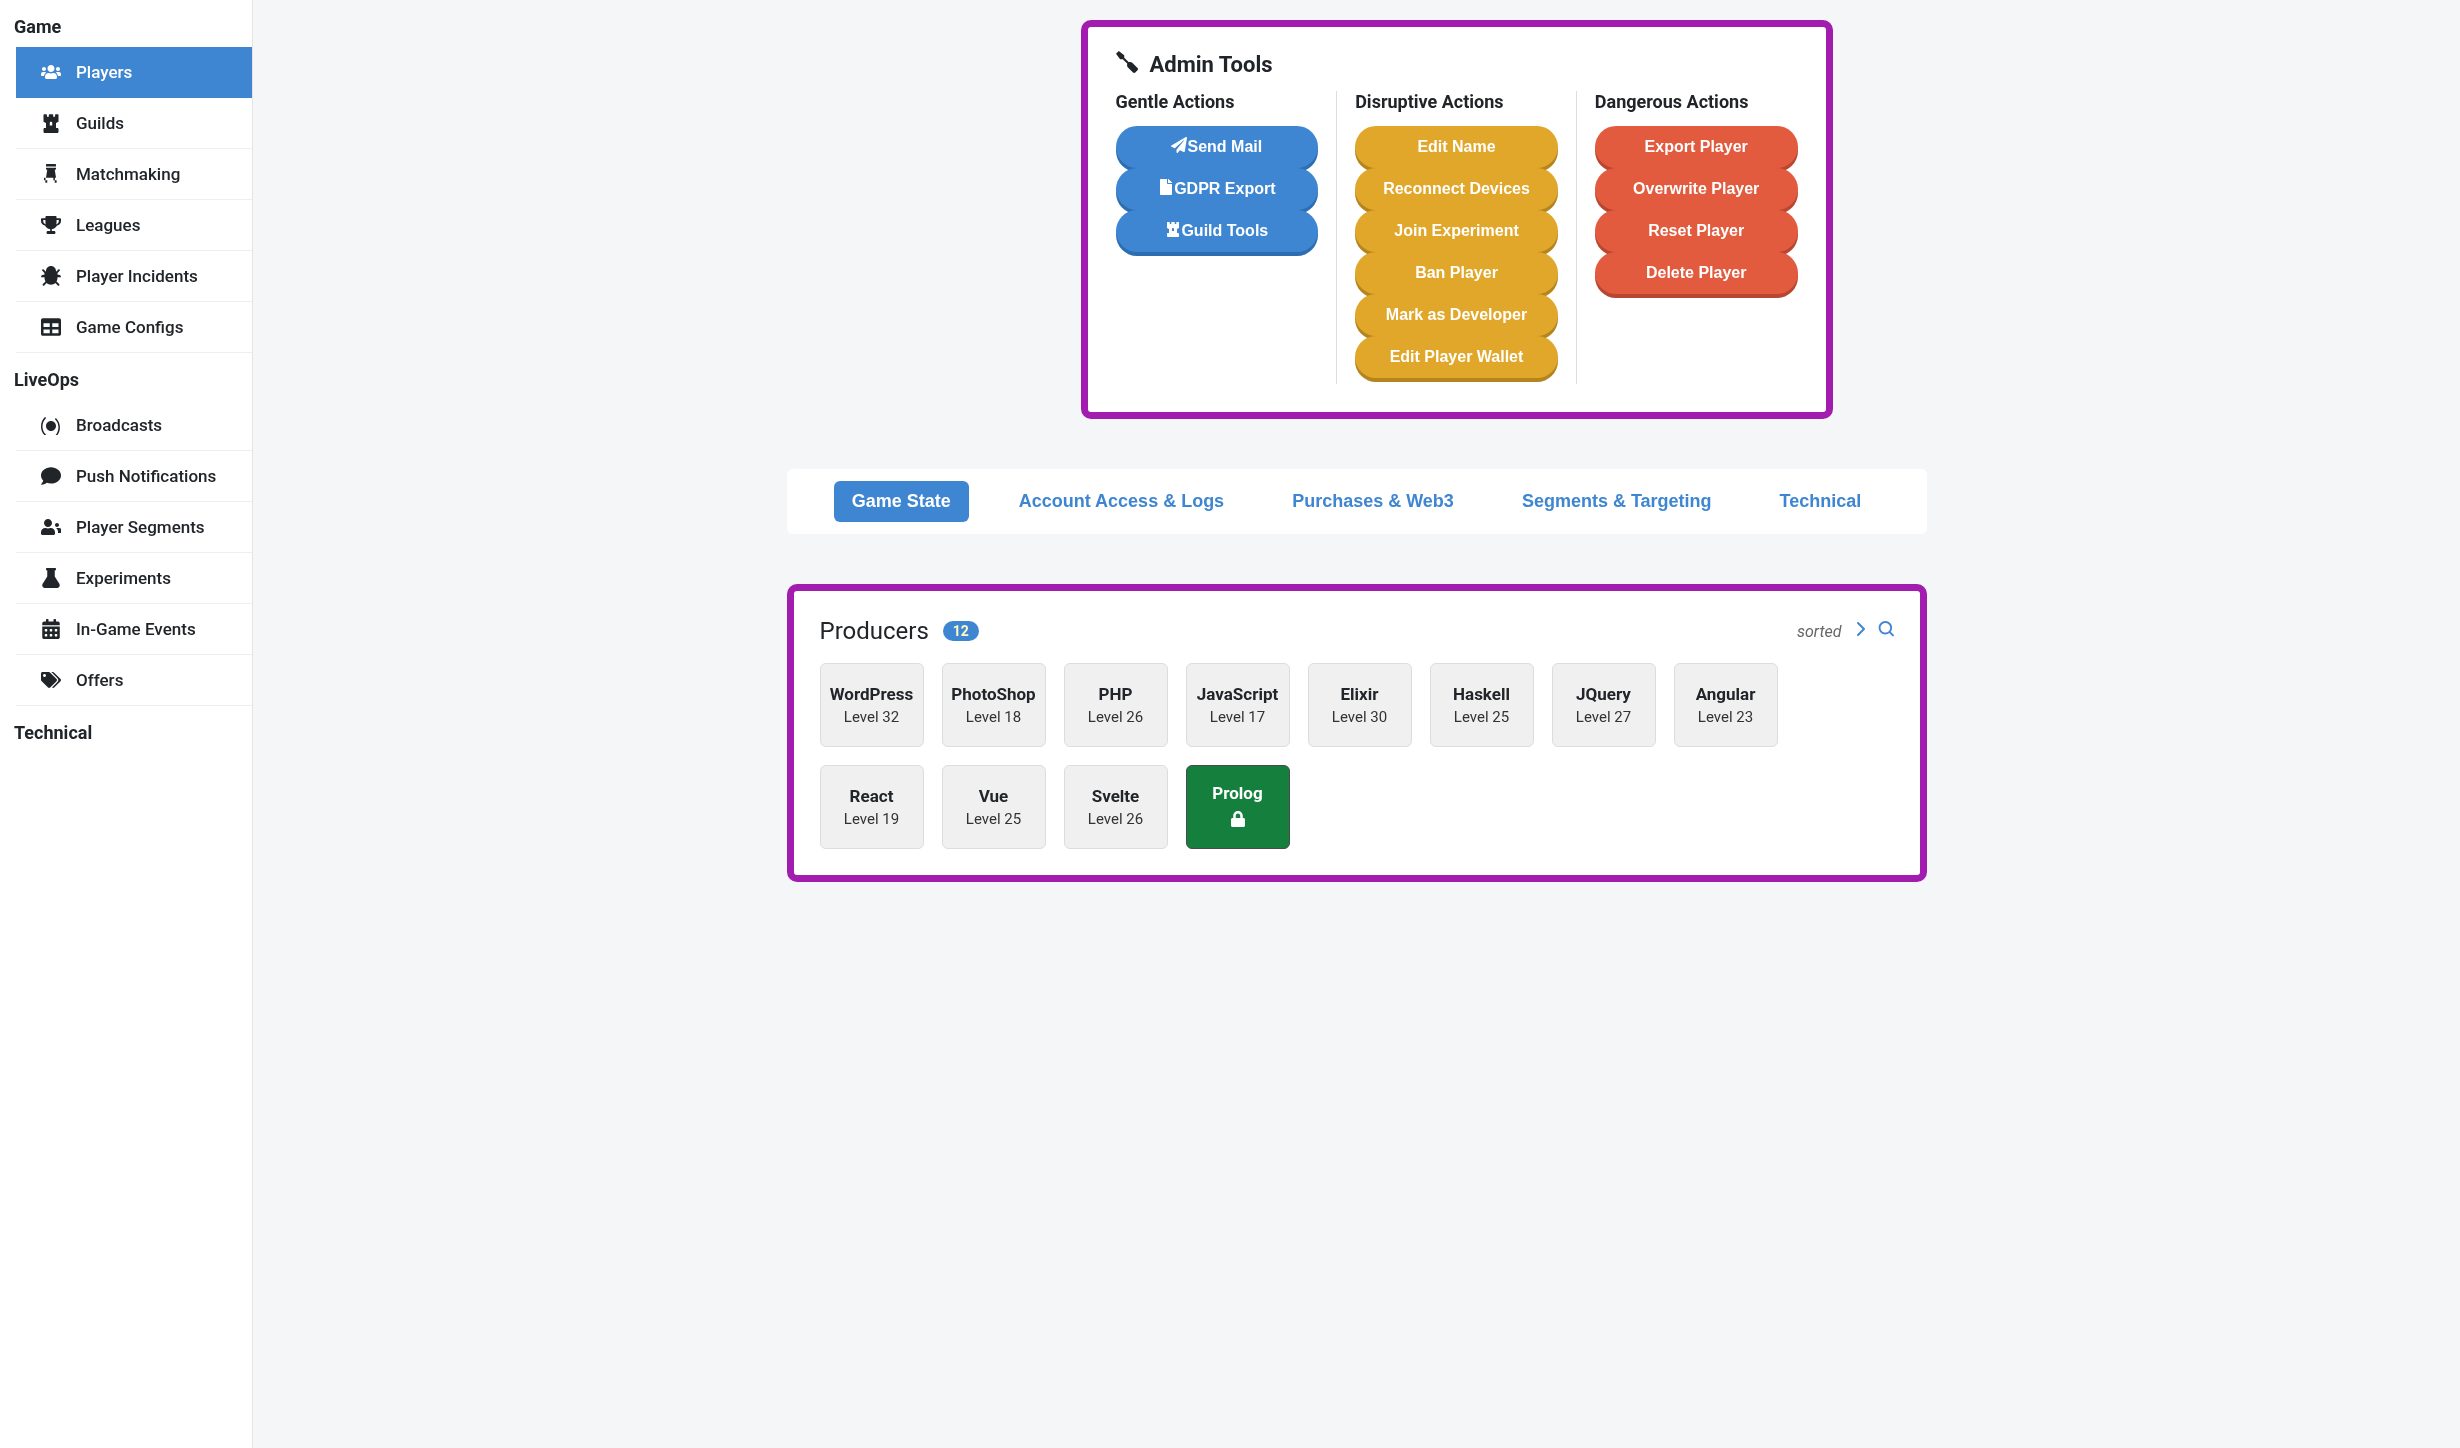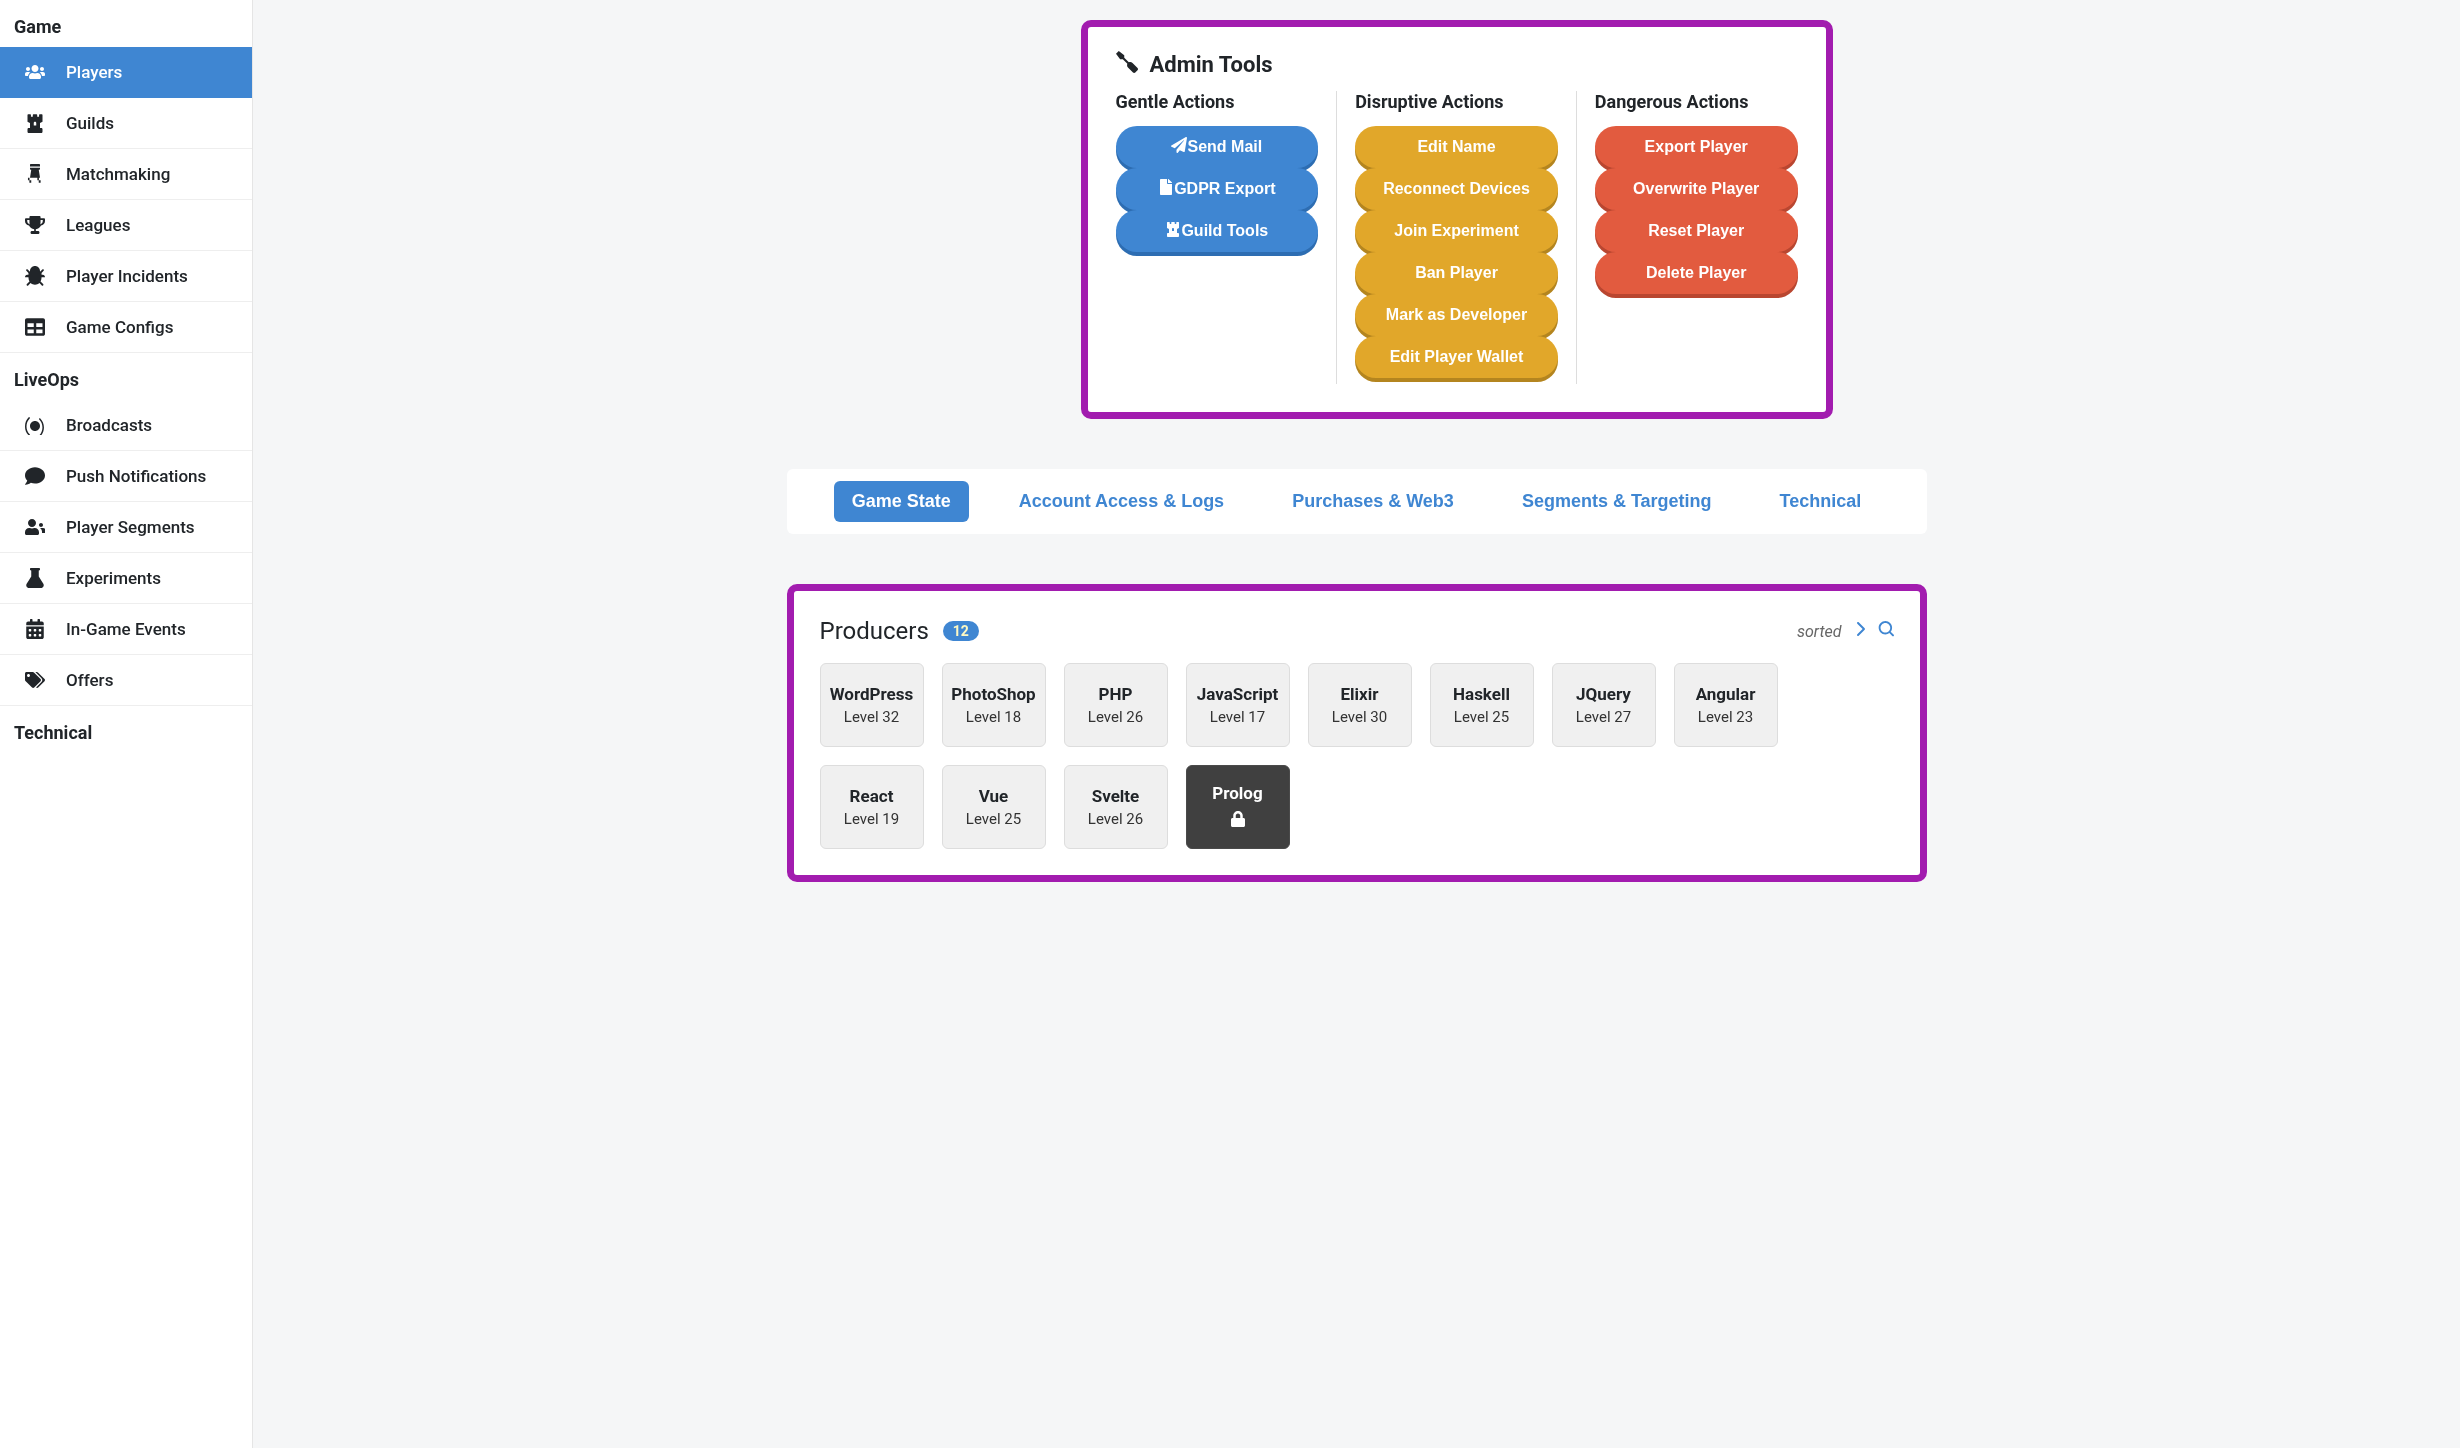--- a/index.html
+++ b/index.html
@@ -26,25 +26,26 @@
   font-size: 18px;
   padding: 16px 14px 10px 14px;
   color: #212529;
 }
 .sidebar-item {
   display: flex;
   align-items: center;
   padding: 15px 18px 15px 24px;
   border-bottom: 1px solid #eee;
   cursor: pointer;
-  gap: 20px;
+  gap: 14px;
   background: #fff;
   color: #212529;
   font-size: 17px;
   font-weight: 500;
+  margin-left: 16px;
 }
 .sidebar-item:first-of-type { border-top: 1px solid #eee; }
 .sidebar-item.active {
   background: #3f86d2;
   color: #fff;
   border-bottom-color: #3f86d2;
 }
 .sidebar-item .si-icon {
   width: 22px;
   display: inline-flex;
@@ -185,21 +186,21 @@
   display: flex;
   flex-direction: column;
   align-items: center;
   justify-content: center;
   gap: 4px;
   cursor: pointer;
 }
 .producer-tile .p-name { font-weight: 700; font-size: 17px; }
 .producer-tile .p-level { font-size: 15px; color: #333; }
 .producer-tile.locked {
-  background: #404040;
+  background: #15803d;
   color: #fff;
   border-color: #4a4a4a;
 }
 .producer-tile.locked svg { width: 14px; height: 16px; fill: #fff; margin-top: 4px; }
 </style>
 </head>
 <body>
 
 <div class="app">
   <aside class="sidebar" id="sidebar">

